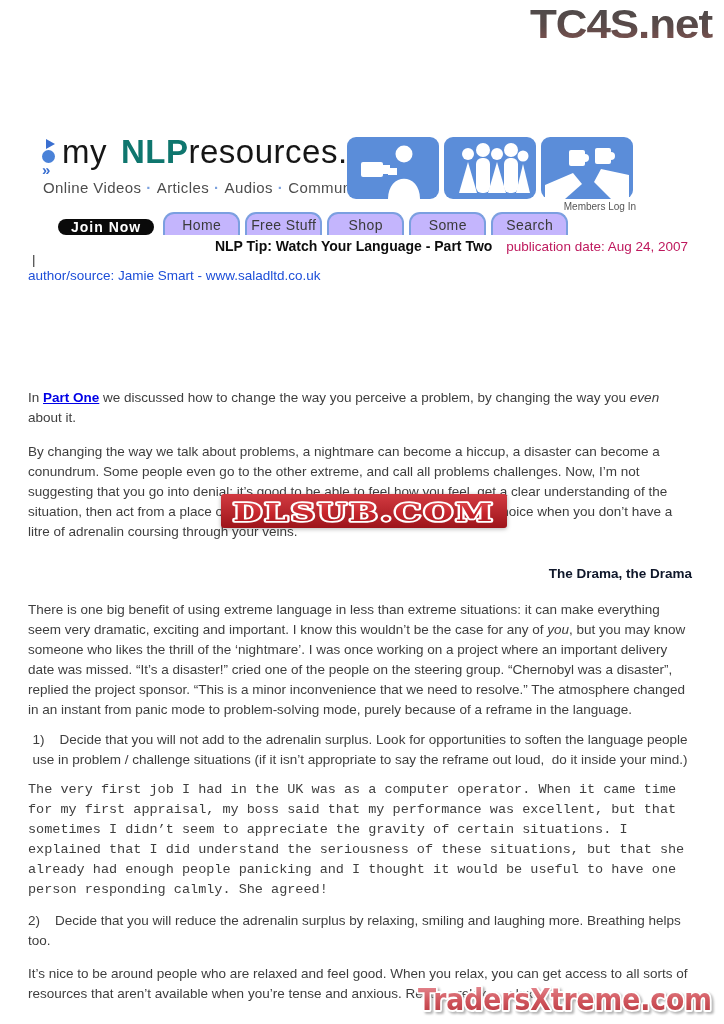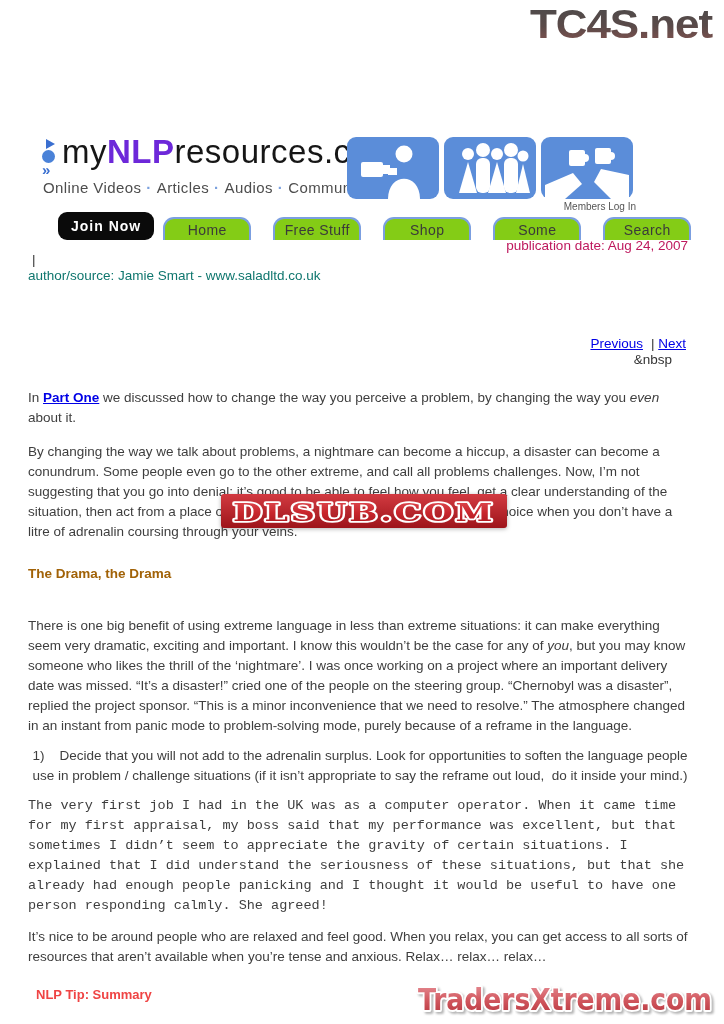--- a/index.html
+++ b/index.html
@@ -14,54 +14,54 @@
 
   
   .site-header{position:absolute;top:135px;left:0;width:724px;height:78px;}
   .logo{position:absolute;left:0;top:0;width:340px;height:78px;cursor:pointer;}
   .logo-icon{position:absolute;left:42px;top:4px;width:20px;height:46px;}
   .logo-icon .tri{position:absolute;left:4px;top:0;width:0;height:0;
       border-left:9px solid #3a6fd0;border-top:5px solid transparent;border-bottom:5px solid transparent;}
   .logo-icon .dot{position:absolute;left:0;top:11px;width:13px;height:13px;border-radius:50%;background:#4a82d8;}
   .logo-icon .ff{position:absolute;left:0;top:22px;font-size:15px;font-weight:bold;color:#3a6fd0;letter-spacing:-2px;}
   .brand{position:absolute;left:62px;top:-2px;font-size:33px;letter-spacing:0.5px;color:#161616;white-space:nowrap;}
-  .b-nlp{color:#6d28d9;font-weight:bold;}
+  .b-nlp{color:#0f766e;font-weight:bold;margin-left:14px;}
   .tagline{position:absolute;left:43px;top:44px;font-size:15px;color:#4d4d4d;letter-spacing:.4px;white-space:nowrap;}
   .tagline .sep{color:#7aa0de;margin:0 5px;font-weight:bold;}
   .tiles{position:absolute;left:347px;top:2px;display:flex;gap:5px;}
   .members{position:absolute;left:347px;top:66px;width:289px;text-align:right;font-size:10px;color:#555;cursor:pointer;}
 
   
   .nav{position:absolute;top:212px;left:58px;display:flex;align-items:flex-end;z-index:2;}
-  .join{height:28px;background:#0a0a0a;color:#fff;font-weight:bold;font-size:14px;letter-spacing:1px;
+  .join{height:16px;background:#0a0a0a;color:#fff;font-weight:bold;font-size:14px;letter-spacing:1px;
         border-radius:9px;padding:0 13px;display:flex;align-items:center;margin-right:9px;cursor:pointer;}
-  .tab{box-sizing:border-box;height:23px;width:88px;border:2px solid #7b9fe0;border-bottom:none;
-       border-radius:11px 11px 0 0;background:#84cc16;color:#3a3a3a;font-size:14px;letter-spacing:.4px;
-       display:flex;align-items:center;justify-content:center;margin-right:22px;cursor:pointer;white-space:nowrap;}
+  .tab{box-sizing:border-box;height:23px;width:77px;border:2px solid #7b9fe0;border-bottom:none;
+       border-radius:11px 11px 0 0;background:#c4b5fd;color:#3a3a3a;font-size:14px;letter-spacing:.4px;
+       display:flex;align-items:center;justify-content:center;margin-right:5px;cursor:pointer;white-space:nowrap;}
 
   
   .title-row{position:absolute;top:238px;right:36px;display:flex;gap:14px;align-items:baseline;white-space:nowrap;}
   .doc-title{font-weight:bold;font-size:14px;color:#0d0d0d;}
   .pubdate{font-size:13.5px;color:#be185d;}
   .pipe{position:absolute;top:252px;left:32px;font-size:13.5px;color:#333;}
-  .author{position:absolute;top:268px;left:28px;font-size:13.5px;color:#0f766e;}
+  .author{position:absolute;top:268px;left:28px;font-size:13.5px;color:#1d4ed8;}
 
   
   .pager{position:absolute;top:336px;right:38px;text-align:right;font-size:13.5px;line-height:16px;color:#333;}
   .pager .nbsp-line{padding-right:14px;}
   .lnk{color:#0000e6;text-decoration:underline;cursor:pointer;}
   .lnk-bold{font-weight:bold;}
   .pager .sep{margin-left:8px;}
 
   
   .article{position:absolute;top:388px;left:28px;width:664px;font-size:13.5px;line-height:20px;color:#3e3e3e;}
   .article p{margin:0;}
   .p1{margin-bottom:14px !important;}
   .p2{margin-bottom:22px !important;}
-  .h-drama{font-size:13.5px;line-height:20px;font-weight:bold;color:#a16207;margin:0 0 32px 0;}
+  .h-drama{font-size:13.5px;line-height:20px;font-weight:bold;color:#0f172a;margin:0 0 16px 0;text-align:right;}
   .p3{margin-bottom:10px !important;}
   .p4{margin-bottom:10px !important;text-align:center;}
   .p5{margin-bottom:11px !important;font-family:Liberation Mono, monospace;}
   .p6{margin-bottom:13px !important;}
   .p7{margin-bottom:18px !important;}
   .h-summary{font-size:13px;line-height:20px;font-weight:bold;color:#ef4444;margin:0;padding-left:8px;}
   .it{font-style:italic;}
 </style>
 </head>
 <body>
@@ -128,41 +128,39 @@
   <nav class="nav">
     <div class="join">Join Now</div>
     <div class="tab">Home</div>
     <div class="tab">Free Stuff</div>
     <div class="tab">Shop</div>
     <div class="tab">Some</div>
     <div class="tab">Search</div>
   </nav>
 
   <div class="title-row">
+    <span class="doc-title">NLP Tip: Watch Your Language - Part Two</span>
     <span class="pubdate">publication date: Aug 24, 2007</span>
   </div>
   <div class="pipe">|</div>
   <div class="author">author/source: Jamie Smart - www.saladltd.co.uk</div>
 
-  <div class="pager">
-    <div><span class="lnk">Previous</span><span class="sep">|</span> <span class="lnk">Next</span></div>
-    <div class="nbsp-line">&amp;nbsp</div>
-  </div>
 
   <main class="article">
     <p class="p1"><span>In </span><span class="lnk lnk-bold">Part One</span><span> we discussed how to change the way you perceive a problem, by changing the way you </span><span class="it">even</span><span> about it.</span></p>
 
     <p class="p2">By changing the way we talk about problems, a nightmare can become a hiccup, a disaster can become a conundrum. Some people even go to the other extreme, and call all problems challenges. Now, I’m not suggesting that you go into denial: it’s good to be able to feel how you feel, get a clear understanding of the situation, then act from a place of choice. And it’s easier to act from a place of choice when you don’t have a litre of adrenalin coursing through your veins.</p>
 
     <h2 class="h-drama">The Drama, the Drama</h2>
 
     <p class="p3"><span>There is one big benefit of using extreme language in less than extreme situations: it can make everything seem very dramatic, exciting and important. I know this wouldn’t be the case for any of </span><span class="it">you</span><span>, but you may know someone who likes the thrill of the ‘nightmare’. I was once working on a project where an important delivery date was missed. “It’s a disaster!” cried one of the people on the steering group. “Chernobyl was a disaster”, replied the project sponsor. “This is a minor inconvenience that we need to resolve.” The atmosphere changed in an instant from panic mode to problem-solving mode, purely because of a reframe in the language.</span></p>
 
     <p class="p4">1)&nbsp;&nbsp;&nbsp;&nbsp;Decide that you will not add to the adrenalin surplus. Look for opportunities to soften the language people use in problem / challenge situations (if it isn’t appropriate to say the reframe out loud,&nbsp; do it inside your mind.)</p>
     <p class="p5">The very first job I had in the UK was as a computer operator. When it came time for my first appraisal, my boss said that my performance was excellent, but that sometimes I didn’t seem to appreciate the gravity of certain situations. I explained that I did understand the seriousness of these situations, but that she already had enough people panicking and I thought it would be useful to have one person responding calmly. She agreed!</p>
+    <p class="p6">2)&nbsp;&nbsp;&nbsp;&nbsp;Decide that you will reduce the adrenalin surplus by relaxing, smiling and laughing more. Breathing helps too.</p>
     <p class="p7">It’s nice to be around people who are relaxed and feel good. When you relax, you can get access to all sorts of resources that aren’t available when you’re tense and anxious. Relax… relax… relax…</p>
 
     <h2 class="h-summary">NLP Tip: Summary</h2>
   </main>
 
   <svg class="wm-mid" width="286" height="34">
     <defs>
       <linearGradient id="dbg" x1="0" y1="0" x2="0" y2="1">
         <stop offset="0" stop-color="#d23a41"></stop>
         <stop offset="1" stop-color="#9e141a"></stop>

